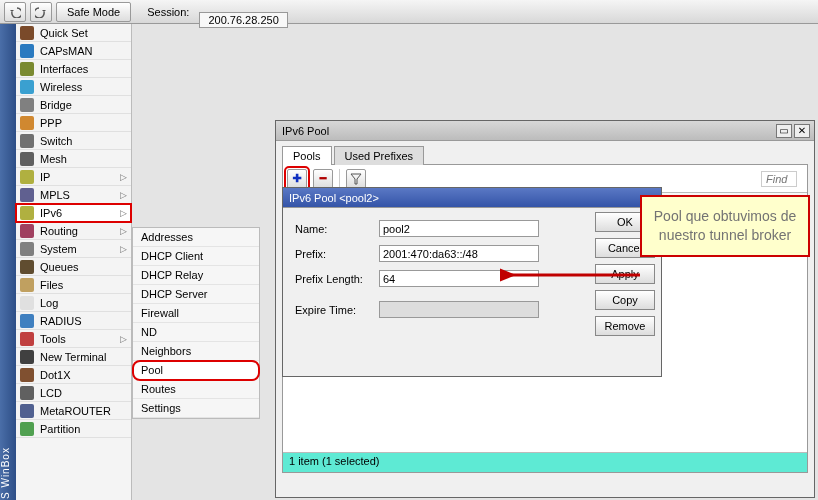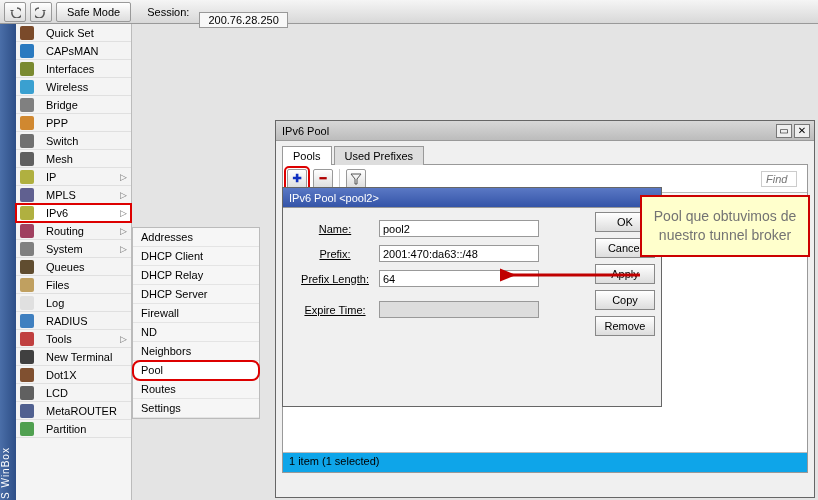--- a/index.html
+++ b/index.html
@@ -11,21 +11,21 @@
 .topbar .safe-mode { height: 20px; padding: 0 10px; background: linear-gradient(#fff,#ddd); border:1px solid #999; border-radius:2px; cursor:pointer; }
 .topbar .sess-label { margin-left: 12px; }
 .topbar .sess-value { margin-left: 6px; background:#f8f8f8; border:1px solid #999; padding:1px 8px;margin-top:16px; }
 
 
 .leftstrip { position:absolute; left:0; top:24px; bottom:0; width:16px; background: linear-gradient(90deg,#4a6ea8,#2d4e86); }
 .leftstrip span { position:absolute; bottom:6px; left:0; width:16px; transform: rotate(-90deg); transform-origin: 8px 8px; color:#fff; white-space: nowrap; font-size:10px; letter-spacing:1px; }
 
 
 .sidebar { position:absolute; left:16px; top:24px; bottom:0; width:116px; background:#f4f4f4; border-right:1px solid #bbb; }
-.menu-item { height:18px; display:flex; align-items:center; padding:0 4px; gap:12px; border-bottom:1px solid #e0e0e0; cursor:pointer; position:relative; }
+.menu-item { height:18px; display:flex; align-items:center; padding:0 4px; gap:6px; border-bottom:1px solid #e0e0e0; cursor:pointer; position:relative; }
 .menu-item .mi-icon { width:14px; height:14px; display:inline-block; }
 .menu-item .mi-arrow { margin-left:auto; font-size:9px; color:#777; }
 .menu-item.highlighted { outline:2px solid #d00; outline-offset:-1px; background:#fff; }
 
 
 .mi-icon { border-radius:2px; }
 
 
 .submenu { position:absolute; left:132px; top:227px; width:128px; background:#f6f6f6; border:1px solid #bbb; z-index:5; }
 .submenu .sm-item { height:19px; display:flex; align-items:center; padding:0 8px; cursor:pointer; border-bottom:1px solid #e4e4e4; }
@@ -42,27 +42,27 @@
 .tab.active { background:#fff; z-index:2;}
 .tabs-border { height:1px; background:#999; margin:0 6px;}
 .tabpanel { background:#fff; margin:0 6px 6px 6px; border:1px solid #999; border-top:none; height: calc(100% - 48px - 20px); position:relative;}
 .toolbar { height:28px; border-bottom:1px solid #bbb; display:flex; align-items:center; padding:0 4px; gap:6px;}
 .toolbar .tbtn { width:20px; height:20px; background:linear-gradient(#fff,#ddd); border:1px solid #999; border-radius:2px; display:flex; align-items:center; justify-content:center; cursor:pointer;}
 .toolbar .tbtn.highlighted { outline:2px solid #d00; outline-offset:1px;}
 .toolbar .find { margin-left:auto; color:#888; font-style:italic; margin-right:6px; border:1px solid #ccc; padding:1px 4px; width:36px; background:#fff;}
 .list-header { height:18px; background:linear-gradient(#f8f8f8,#e4e4e4); border-bottom:1px solid #bbb; display:flex;}
 .list-header .col { padding:2px 6px; border-right:1px solid #ccc;}
 .list-body { position:absolute; top:46px; bottom:20px; left:0; right:0; overflow:auto;}
-.status-bar { position:absolute; bottom:0; left:0; right:0; height:20px; background:#0ea5e9; border-top:1px solid #bbb; padding:2px 6px; }
-
-
-.inner-dialog { position:absolute; left:6px; top:66px; width:380px; height:220px; background:#f0f0f0; border:1px solid #666; z-index:30;}
+.status-bar { position:absolute; bottom:0; left:0; right:0; height:20px; background:#5eead4; border-top:1px solid #bbb; padding:2px 6px; }
+
+
+.inner-dialog { position:absolute; left:6px; top:66px; width:380px; height:190px; background:#f0f0f0; border:1px solid #666; z-index:30;}
 .inner-dialog .titlebar { background: linear-gradient(#5a78c4,#3454a8); color:#fff;}
 .form-row { display:flex; align-items:center; margin:8px 6px; gap:4px;}
-.form-row label { width:80px; text-align:center;text-decoration:underline;}
+.form-row label { width:80px; text-align:left;}
 .form-row input { flex:1; max-width:160px; height:17px; border:1px solid #999; padding:0 3px; background:#fff;}
 .form-row input[disabled] { background:#ddd;}
 .dlg-buttons { position:absolute; right:6px; top:24px; width:60px; display:flex; flex-direction:column; gap:6px;}
 .dlg-buttons button { height:20px; background:linear-gradient(#fff,#ddd); border:1px solid #888; cursor:pointer;}
 
 
 .annotation { position:absolute; right:8px; top:195px; width:170px; background:#ffffcc; border:2px solid #c00; padding:10px 8px; text-align:center; color:#737373; font-size:14px; line-height:1.35; z-index:50;}
 .arrow-svg { position:absolute; left:500px; top:255px; z-index:49; }
 </style>
 </head>

